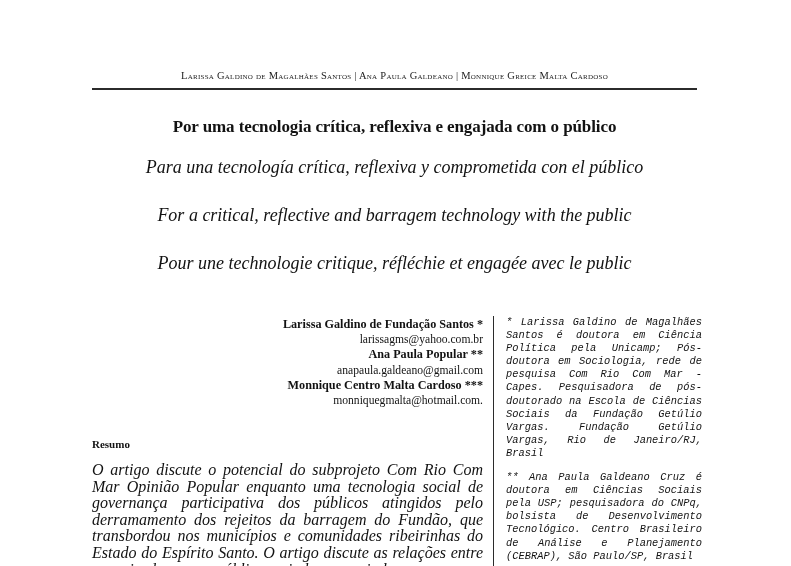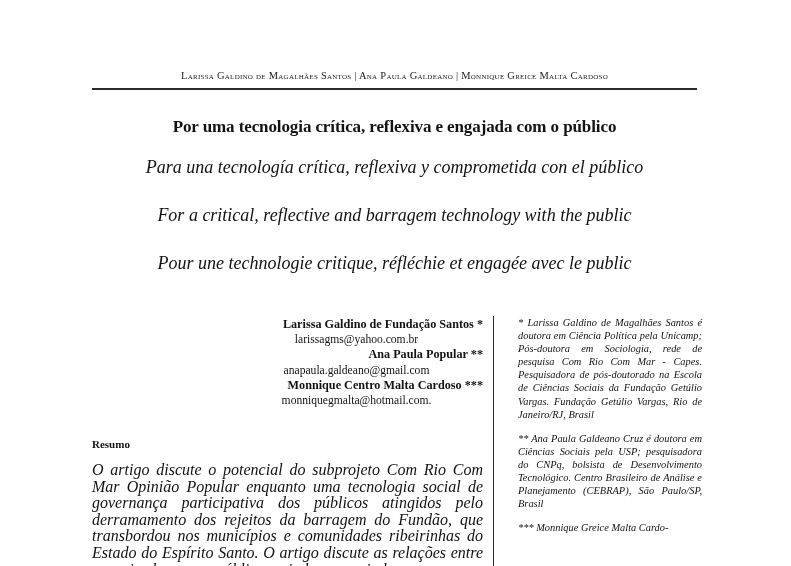--- a/index.html
+++ b/index.html
@@ -82,21 +82,20 @@
     font-size: 12px;
     line-height: 15.2px;
   }
   .author-name {
     font-weight: bold;
     font-size: 12.2px;
   }
   .author-email {
     font-weight: normal;
     font-size: 11.6px;
-    text-align: center;
   }
 
   
   .v-rule {
     position: absolute;
     left: 493px;
     top: 316px;
     width: 1px;
     height: 250px;
     background: #2b2b2b;
@@ -108,21 +107,21 @@
     left: 506px;
     top: 316px;
     width: 196px;
     font-size: 10.4px;
     line-height: 13.1px;
     font-style: italic;
     text-align: justify;
     text-justify: inter-word;
     hyphens: manual;
   }
-  .note { margin: 0 0 11px 12px; }
+  .note { margin: 0 0 11px 0; font-family: Liberation Mono, monospace; }
   .note:last-child { margin-bottom: 0; }
   .note .marker { font-style: italic; }
 
   
   .abstract-heading {
     position: absolute;
     left: 92px;
     top: 438px;
     font-size: 11px;
     font-weight: bold;

